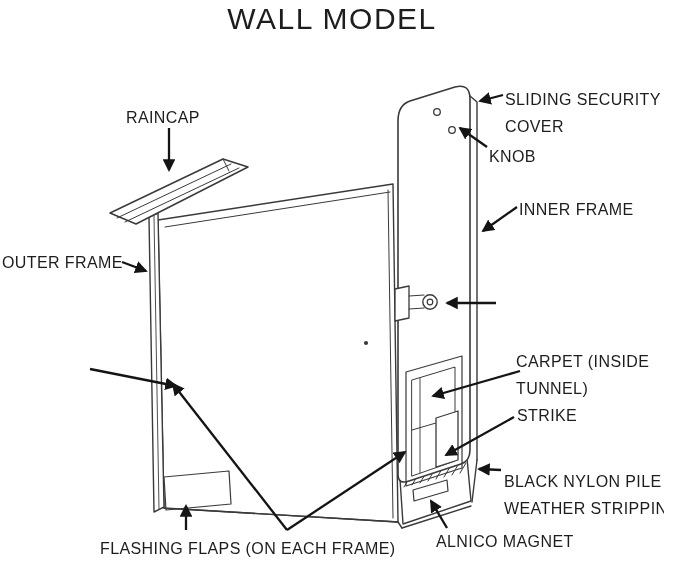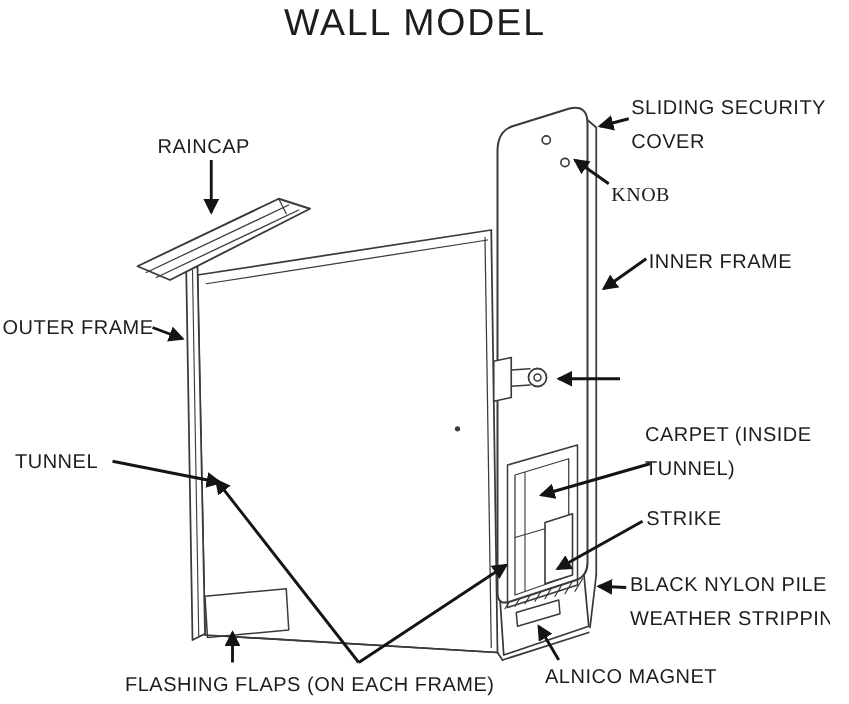--- a/index.html
+++ b/index.html
@@ -26,21 +26,21 @@
   }
   .label {
     position: absolute;
     font-size: 16px;
     font-weight: 500;
     letter-spacing: 0.4px;
     line-height: 1.68;
     color: #1d1d1d;
     white-space: nowrap;
   }
-  .label.wrap { white-space: normal; }
+  .label.wrap { white-space: normal; margin-top: 13px; }
   svg.art {
     position: absolute;
     left: 0; top: 0;
     width: 679px; height: 563px;
   }
 </style>
 </head>
 <body>
 
 <div class="diagram">
@@ -142,28 +142,27 @@
       <line x1="287" y1="530" x2="173" y2="384"></line>
       <line x1="287" y1="530" x2="405" y2="452"></line>
       <line x1="186" y1="530" x2="186" y2="506"></line>
     </g>
   </svg>
 
   <div class="label" style="left:126px; top:105px;">RAINCAP</div>
 
   <div class="label wrap" style="left:505px; top:74px; width:175px;">SLIDING SECURITY COVER</div>
 
-  <div class="label" style="left:489px; top:144px;font-family:Liberation Serif, serif;">KNOB</div>
+  <div class="label" style="left:489px; top:144px;">KNOB</div>
 
   <div class="label" style="left:2px; top:250px;">OUTER FRAME</div>
 
   <div class="label" style="left:519px; top:197px;">INNER FRAME</div>
 
 
-  <div class="label" style="left:12px; top:357px;">TUNNEL</div>
 
   <div class="label wrap" style="left:516px; top:336px; width:152px;">CARPET (INSIDE TUNNEL)</div>
 
   <div class="label" style="left:517px; top:403px;">STRIKE</div>
 
   <div class="label wrap" style="left:504px; top:456px; width:178px;">BLACK NYLON PILE WEATHER STRIPPING</div>
 
   <div class="label" style="left:436px; top:529px;">ALNICO MAGNET</div>
 
   <div class="label" style="left:100px; top:536px;">FLASHING FLAPS (ON EACH FRAME)</div>

